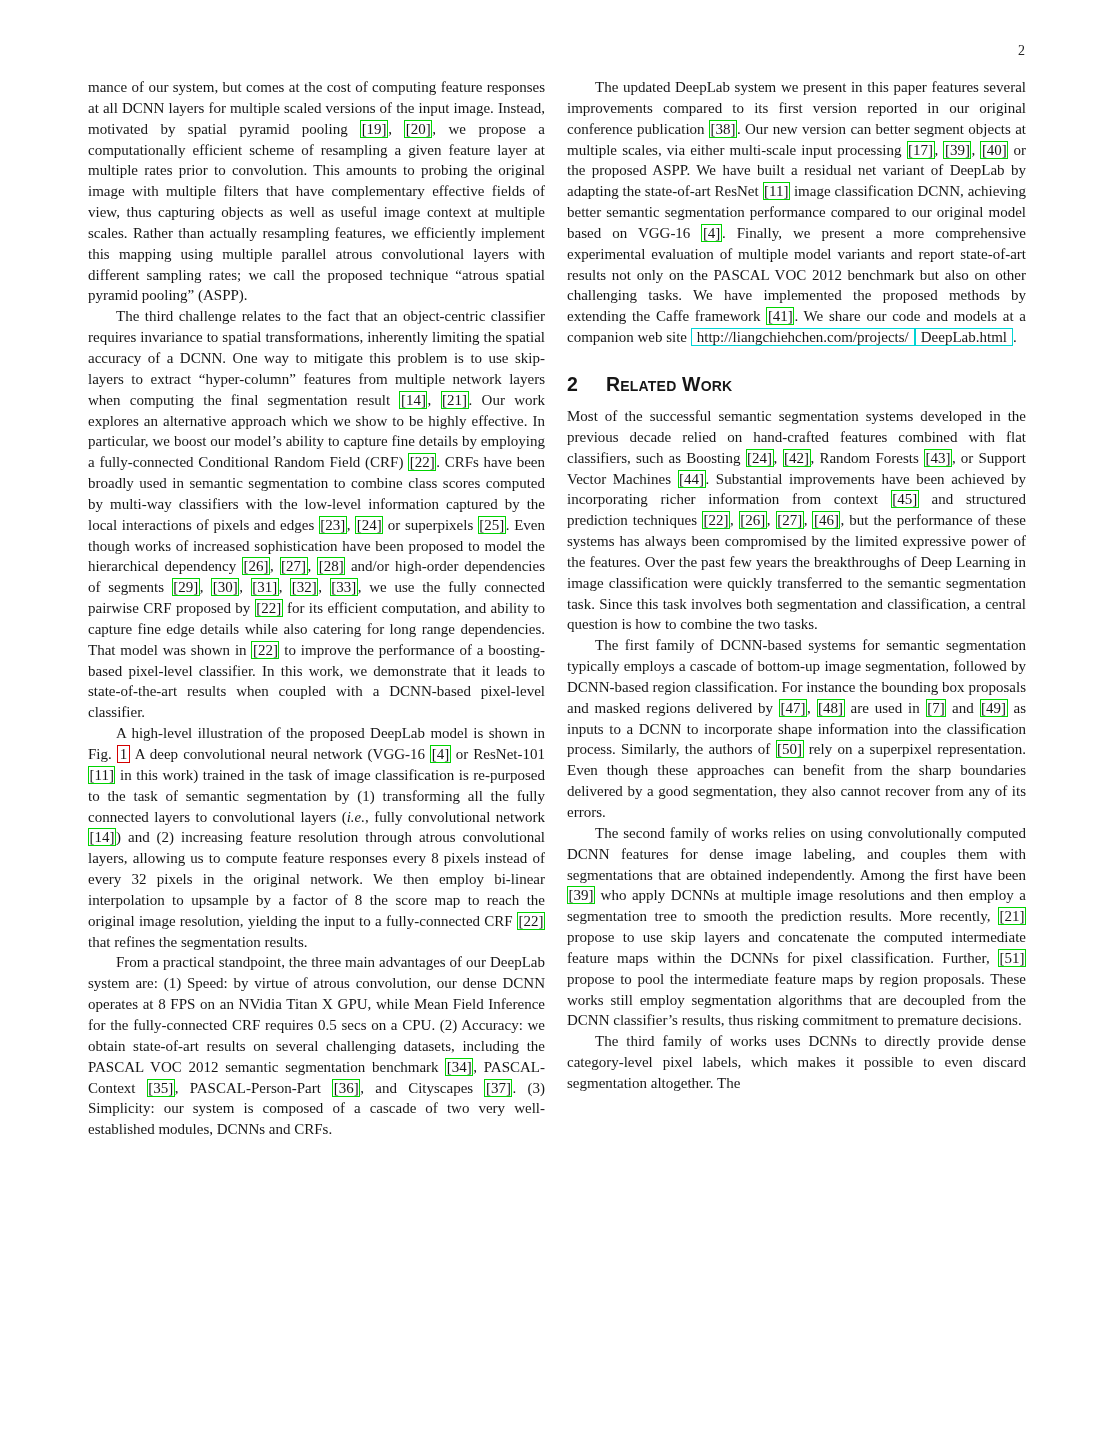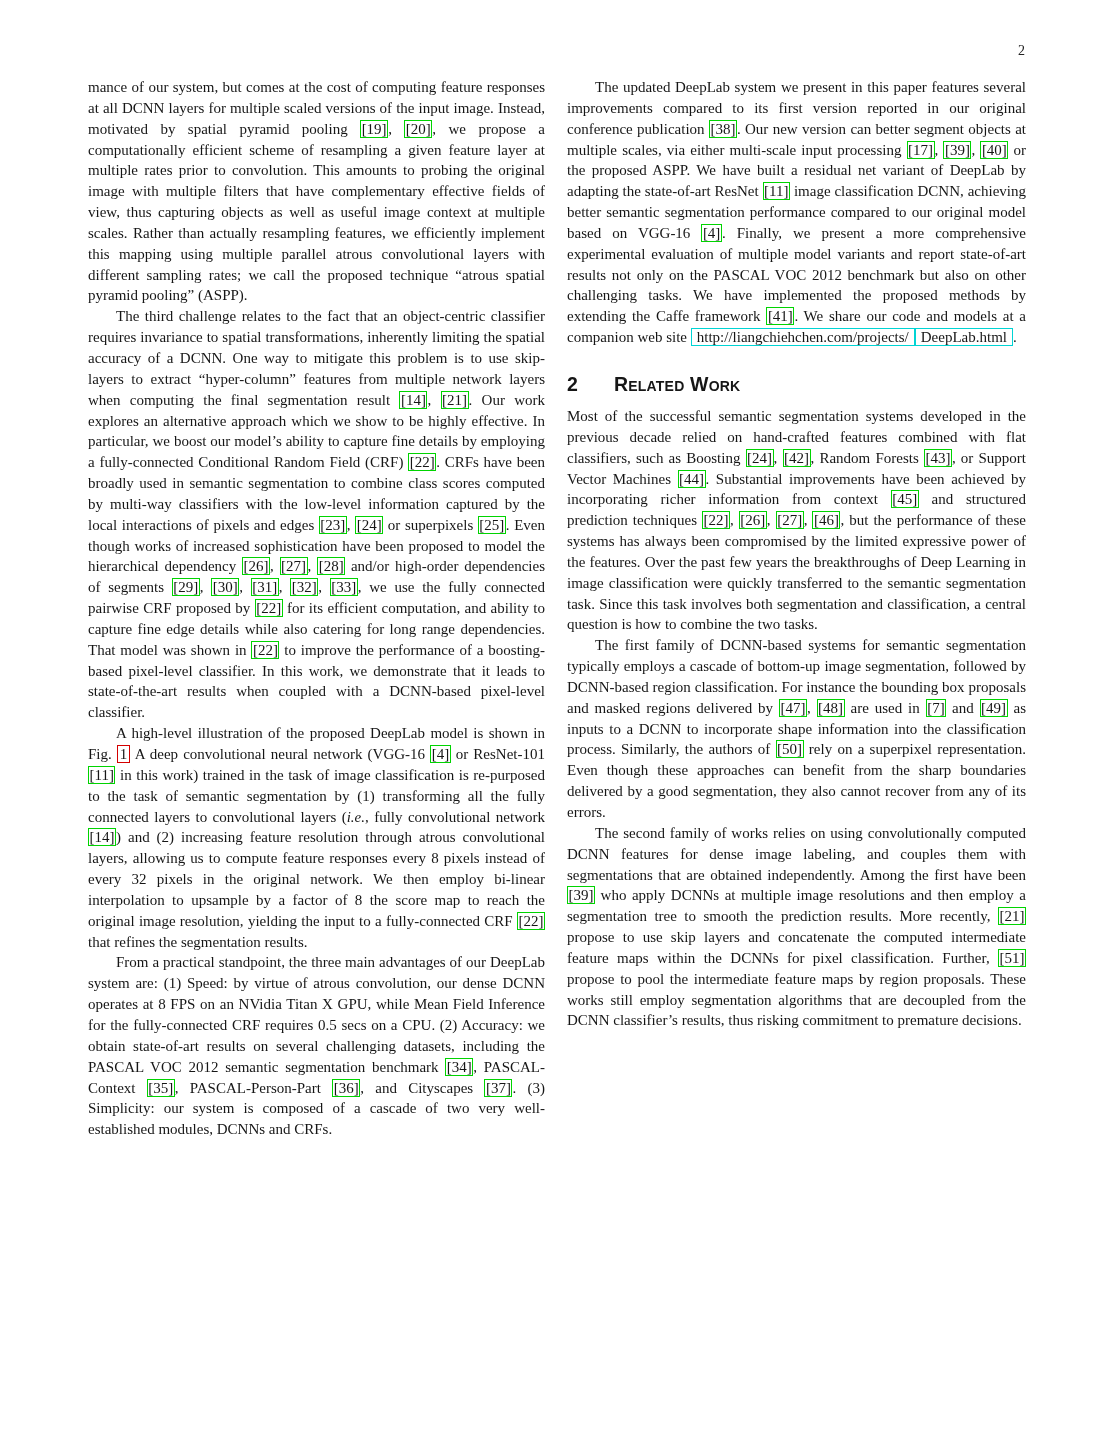--- a/index.html
+++ b/index.html
@@ -51,35 +51,36 @@
     font-weight: bold;
     font-variant: small-caps;
     font-size: 19.5px;
     line-height: 22px;
     margin: 25px 0 11px 0;
     letter-spacing: 0.2px;
     text-align: left;
     text-indent: 0;
   }
   .sec-num { display: inline-block; min-width: 39px; }
-  .sec-title { display: inline-block; margin-left: 8px; }
+  .sec-title { display: inline-block; }
 </style>
 </head>
 <body style="color: rgb(22, 22, 22); background: rgb(255, 255, 255);">
 
 <div class="page">
   <div class="page-number">2</div>
   <div class="columns">
     <div class="column left">
         <p class="para"><span class="txt">mance of our system, but comes at the cost of computing feature responses at all DCNN layers for multiple scaled versions of the input image. Instead, motivated by spatial pyramid pooling </span><span class="cite">[19]</span><span class="txt">, </span><span class="cite">[20]</span><span class="txt">, we propose a computationally efficient scheme of resampling a given feature layer at multiple rates prior to convolution. This amounts to probing the original image with multiple filters that have complementary effective fields of view, thus capturing objects as well as useful image context at multiple scales. Rather than actually resampling features, we efficiently implement this mapping using multiple parallel atrous convolutional layers with different sampling rates; we call the proposed technique “atrous spatial pyramid pooling” (ASPP).</span></p>
         <p class="para indent"><span class="txt">The third challenge relates to the fact that an object-centric classifier requires invariance to spatial transformations, inherently limiting the spatial accuracy of a DCNN. One way to mitigate this problem is to use skip-layers to extract “hyper-column” features from multiple network layers when computing the final segmentation result </span><span class="cite">[14]</span><span class="txt">, </span><span class="cite">[21]</span><span class="txt">. Our work explores an alternative approach which we show to be highly effective. In particular, we boost our model’s ability to capture fine details by employing a fully-connected Conditional Random Field (CRF) </span><span class="cite">[22]</span><span class="txt">. CRFs have been broadly used in semantic segmentation to combine class scores computed by multi-way classifiers with the low-level information captured by the local interactions of pixels and edges </span><span class="cite">[23]</span><span class="txt">, </span><span class="cite">[24]</span><span class="txt"> or superpixels </span><span class="cite">[25]</span><span class="txt">. Even though works of increased sophistication have been proposed to model the hierarchical dependency </span><span class="cite">[26]</span><span class="txt">, </span><span class="cite">[27]</span><span class="txt">, </span><span class="cite">[28]</span><span class="txt"> and/or high-order dependencies of segments </span><span class="cite">[29]</span><span class="txt">, </span><span class="cite">[30]</span><span class="txt">, </span><span class="cite">[31]</span><span class="txt">, </span><span class="cite">[32]</span><span class="txt">, </span><span class="cite">[33]</span><span class="txt">, we use the fully connected pairwise CRF proposed by </span><span class="cite">[22]</span><span class="txt"> for its efficient computation, and ability to capture fine edge details while also catering for long range dependencies. That model was shown in </span><span class="cite">[22]</span><span class="txt"> to improve the performance of a boosting-based pixel-level classifier. In this work, we demonstrate that it leads to state-of-the-art results when coupled with a DCNN-based pixel-level classifier.</span></p>
         <p class="para indent"><span class="txt">A high-level illustration of the proposed DeepLab model is shown in Fig. </span><span class="figref">1</span><span class="txt"> A deep convolutional neural network (VGG-16 </span><span class="cite">[4]</span><span class="txt"> or ResNet-101 </span><span class="cite">[11]</span><span class="txt"> in this work) trained in the task of image classification is re-purposed to the task of semantic segmentation by (1) transforming all the fully connected layers to convolutional layers (</span><span class="txt italic">i.e.</span><span class="txt">, fully convolutional network </span><span class="cite">[14]</span><span class="txt">) and (2) increasing feature resolution through atrous convolutional layers, allowing us to compute feature responses every 8 pixels instead of every 32 pixels in the original network. We then employ bi-linear interpolation to upsample by a factor of 8 the score map to reach the original image resolution, yielding the input to a fully-connected CRF </span><span class="cite">[22]</span><span class="txt"> that refines the segmentation results.</span></p>
         <p class="para indent"><span class="txt">From a practical standpoint, the three main advantages of our DeepLab system are: (1) Speed: by virtue of atrous convolution, our dense DCNN operates at 8 FPS on an NVidia Titan X GPU, while Mean Field Inference for the fully-connected CRF requires 0.5 secs on a CPU. (2) Accuracy: we obtain state-of-art results on several challenging datasets, including the PASCAL VOC 2012 semantic segmentation benchmark </span><span class="cite">[34]</span><span class="txt">, PASCAL-Context </span><span class="cite">[35]</span><span class="txt">, PASCAL-Person-Part </span><span class="cite">[36]</span><span class="txt">, and Cityscapes </span><span class="cite">[37]</span><span class="txt">. (3) Simplicity: our system is composed of a cascade of two very well-established modules, DCNNs and CRFs.</span></p>
       </div>
     <div class="column right">
         <p class="para indent"><span class="txt">The updated DeepLab system we present in this paper features several improvements compared to its first version reported in our original conference publication </span><span class="cite">[38]</span><span class="txt">. Our new version can better segment objects at multiple scales, via either multi-scale input processing </span><span class="cite">[17]</span><span class="txt">, </span><span class="cite">[39]</span><span class="txt">, </span><span class="cite">[40]</span><span class="txt"> or the proposed ASPP. We have built a residual net variant of DeepLab by adapting the state-of-art ResNet </span><span class="cite">[11]</span><span class="txt"> image classification DCNN, achieving better semantic segmentation performance compared to our original model based on VGG-16 </span><span class="cite">[4]</span><span class="txt">. Finally, we present a more comprehensive experimental evaluation of multiple model variants and report state-of-art results not only on the PASCAL VOC 2012 benchmark but also on other challenging tasks. We have implemented the proposed methods by extending the Caffe framework </span><span class="cite">[41]</span><span class="txt">. We share our code and models at a companion web site </span><span class="url">http://liangchiehchen.com/projects/</span><span class="url">DeepLab.html</span><span class="txt">.</span></p>
         <h2 class="section-heading"><span class="sec-num">2</span><span class="sec-title">Related Work</span></h2>
         <p class="para"><span class="txt">Most of the successful semantic segmentation systems developed in the previous decade relied on hand-crafted features combined with flat classifiers, such as Boosting </span><span class="cite">[24]</span><span class="txt">, </span><span class="cite">[42]</span><span class="txt">, Random Forests </span><span class="cite">[43]</span><span class="txt">, or Support Vector Machines </span><span class="cite">[44]</span><span class="txt">. Substantial improvements have been achieved by incorporating richer information from context </span><span class="cite">[45]</span><span class="txt"> and structured prediction techniques </span><span class="cite">[22]</span><span class="txt">, </span><span class="cite">[26]</span><span class="txt">, </span><span class="cite">[27]</span><span class="txt">, </span><span class="cite">[46]</span><span class="txt">, but the performance of these systems has always been compromised by the limited expressive power of the features. Over the past few years the breakthroughs of Deep Learning in image classification were quickly transferred to the semantic segmentation task. Since this task involves both segmentation and classification, a central question is how to combine the two tasks.</span></p>
         <p class="para indent"><span class="txt">The first family of DCNN-based systems for semantic segmentation typically employs a cascade of bottom-up image segmentation, followed by DCNN-based region classification. For instance the bounding box proposals and masked regions delivered by </span><span class="cite">[47]</span><span class="txt">, </span><span class="cite">[48]</span><span class="txt"> are used in </span><span class="cite">[7]</span><span class="txt"> and </span><span class="cite">[49]</span><span class="txt"> as inputs to a DCNN to incorporate shape information into the classification process. Similarly, the authors of </span><span class="cite">[50]</span><span class="txt"> rely on a superpixel representation. Even though these approaches can benefit from the sharp boundaries delivered by a good segmentation, they also cannot recover from any of its errors.</span></p>
         <p class="para indent"><span class="txt">The second family of works relies on using convolutionally computed DCNN features for dense image labeling, and couples them with segmentations that are obtained independently. Among the first have been </span><span class="cite">[39]</span><span class="txt"> who apply DCNNs at multiple image resolutions and then employ a segmentation tree to smooth the prediction results. More recently, </span><span class="cite">[21]</span><span class="txt"> propose to use skip layers and concatenate the computed intermediate feature maps within the DCNNs for pixel classification. Further, </span><span class="cite">[51]</span><span class="txt"> propose to pool the intermediate feature maps by region proposals. These works still employ segmentation algorithms that are decoupled from the DCNN classifier’s results, thus risking commitment to premature decisions.</span></p>
+        <p class="para indent"><span class="txt">The third family of works uses DCNNs to directly provide dense category-level pixel labels, which makes it possible to even discard segmentation altogether. The</span></p>
       </div>
   </div>
 </div>
 
 </body></html>

